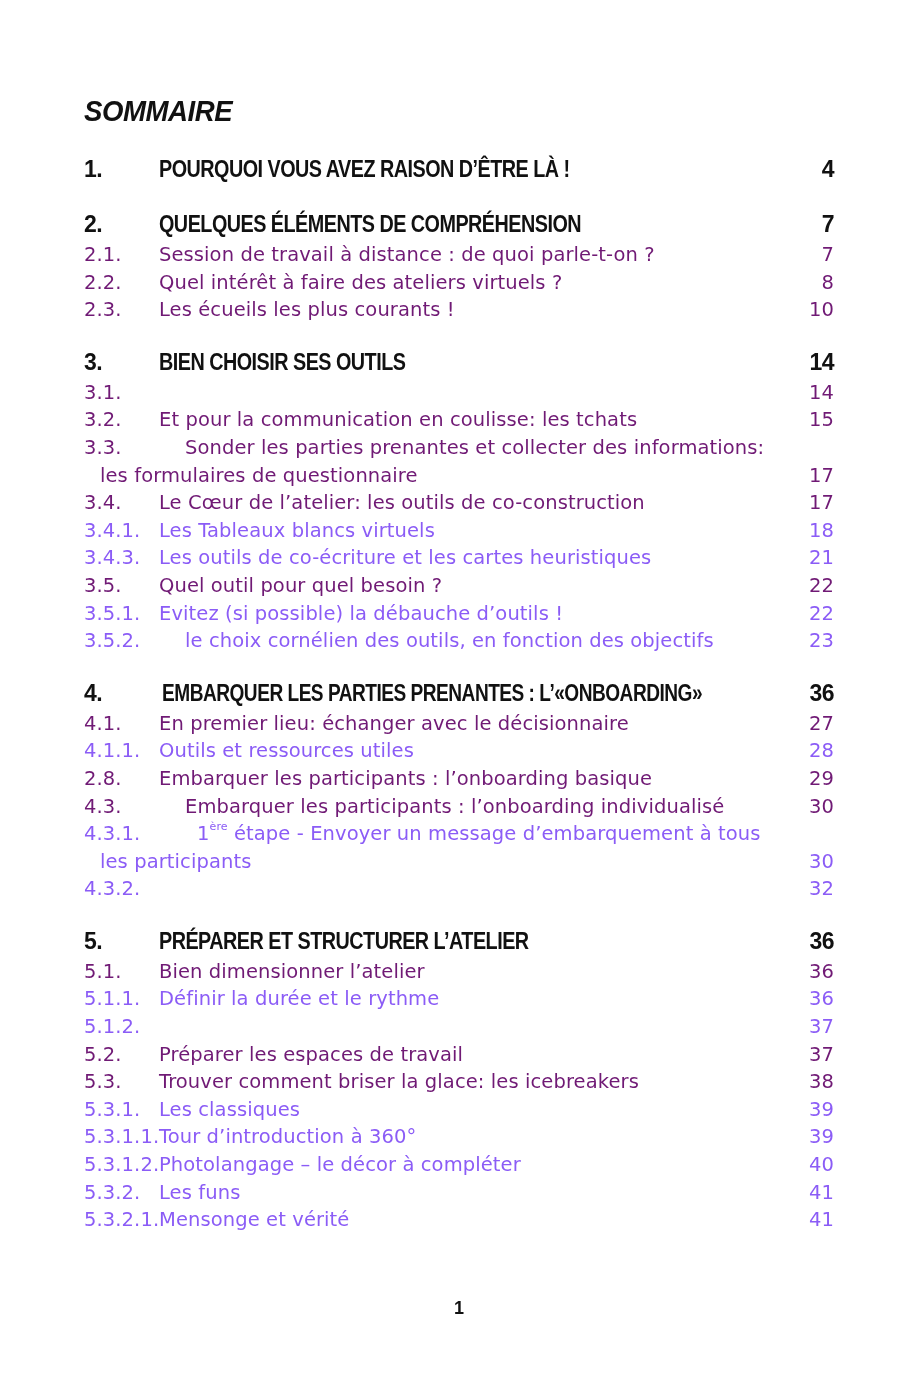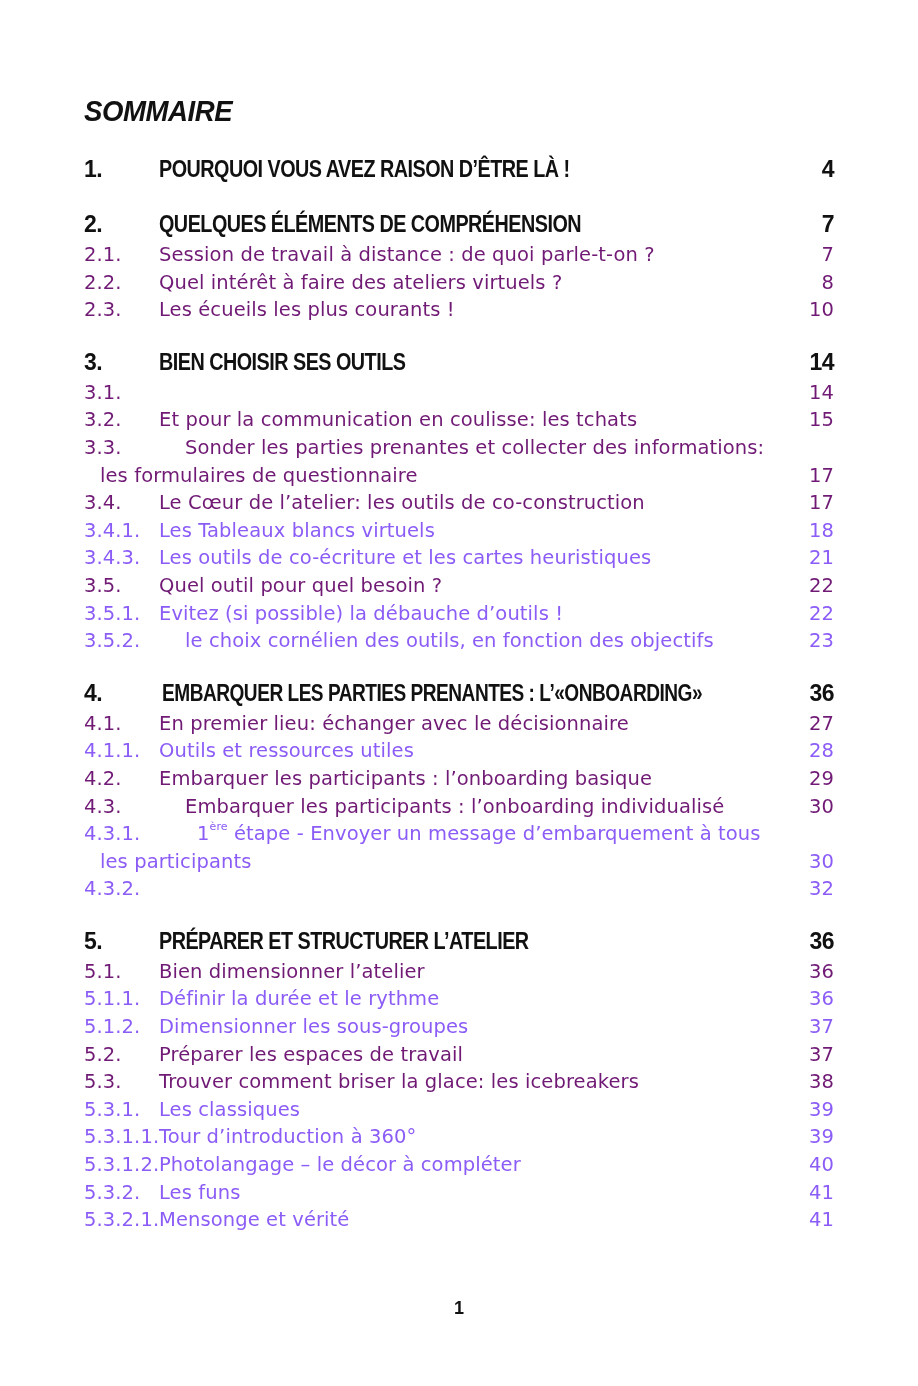--- a/index.html
+++ b/index.html
@@ -139,21 +139,21 @@
       <span class="num">4.1.</span>
       <span class="lbl">En premier lieu: échanger avec le décisionnaire</span>
       <span class="pg">27</span>
     </div>
     <div class="row l3">
       <span class="num">4.1.1.</span>
       <span class="lbl">Outils et ressources utiles</span>
       <span class="pg">28</span>
     </div>
     <div class="row l2">
-      <span class="num">4.2.</span>
+      <span class="num">2.8.</span>
       <span class="lbl">Embarquer les participants : l’onboarding basique</span>
       <span class="pg">29</span>
     </div>
     <div class="row l2 indent">
       <span class="num">4.3.</span>
       <span class="lbl">Embarquer les participants : l’onboarding individualisé</span>
       <span class="pg">30</span>
     </div>
     <div class="row l3 indent-sup">
       <span class="num">4.3.1.</span>
@@ -178,21 +178,20 @@
       <span class="lbl">Bien dimensionner l’atelier</span>
       <span class="pg">36</span>
     </div>
     <div class="row l3">
       <span class="num">5.1.1.</span>
       <span class="lbl">Définir la durée et le rythme</span>
       <span class="pg">36</span>
     </div>
     <div class="row l3">
       <span class="num">5.1.2.</span>
-      <span class="lbl">Dimensionner les sous-groupes</span>
       <span class="pg">37</span>
     </div>
     <div class="row l2">
       <span class="num">5.2.</span>
       <span class="lbl">Préparer les espaces de travail</span>
       <span class="pg">37</span>
     </div>
     <div class="row l2">
       <span class="num">5.3.</span>
       <span class="lbl">Trouver comment briser la glace: les icebreakers</span>

